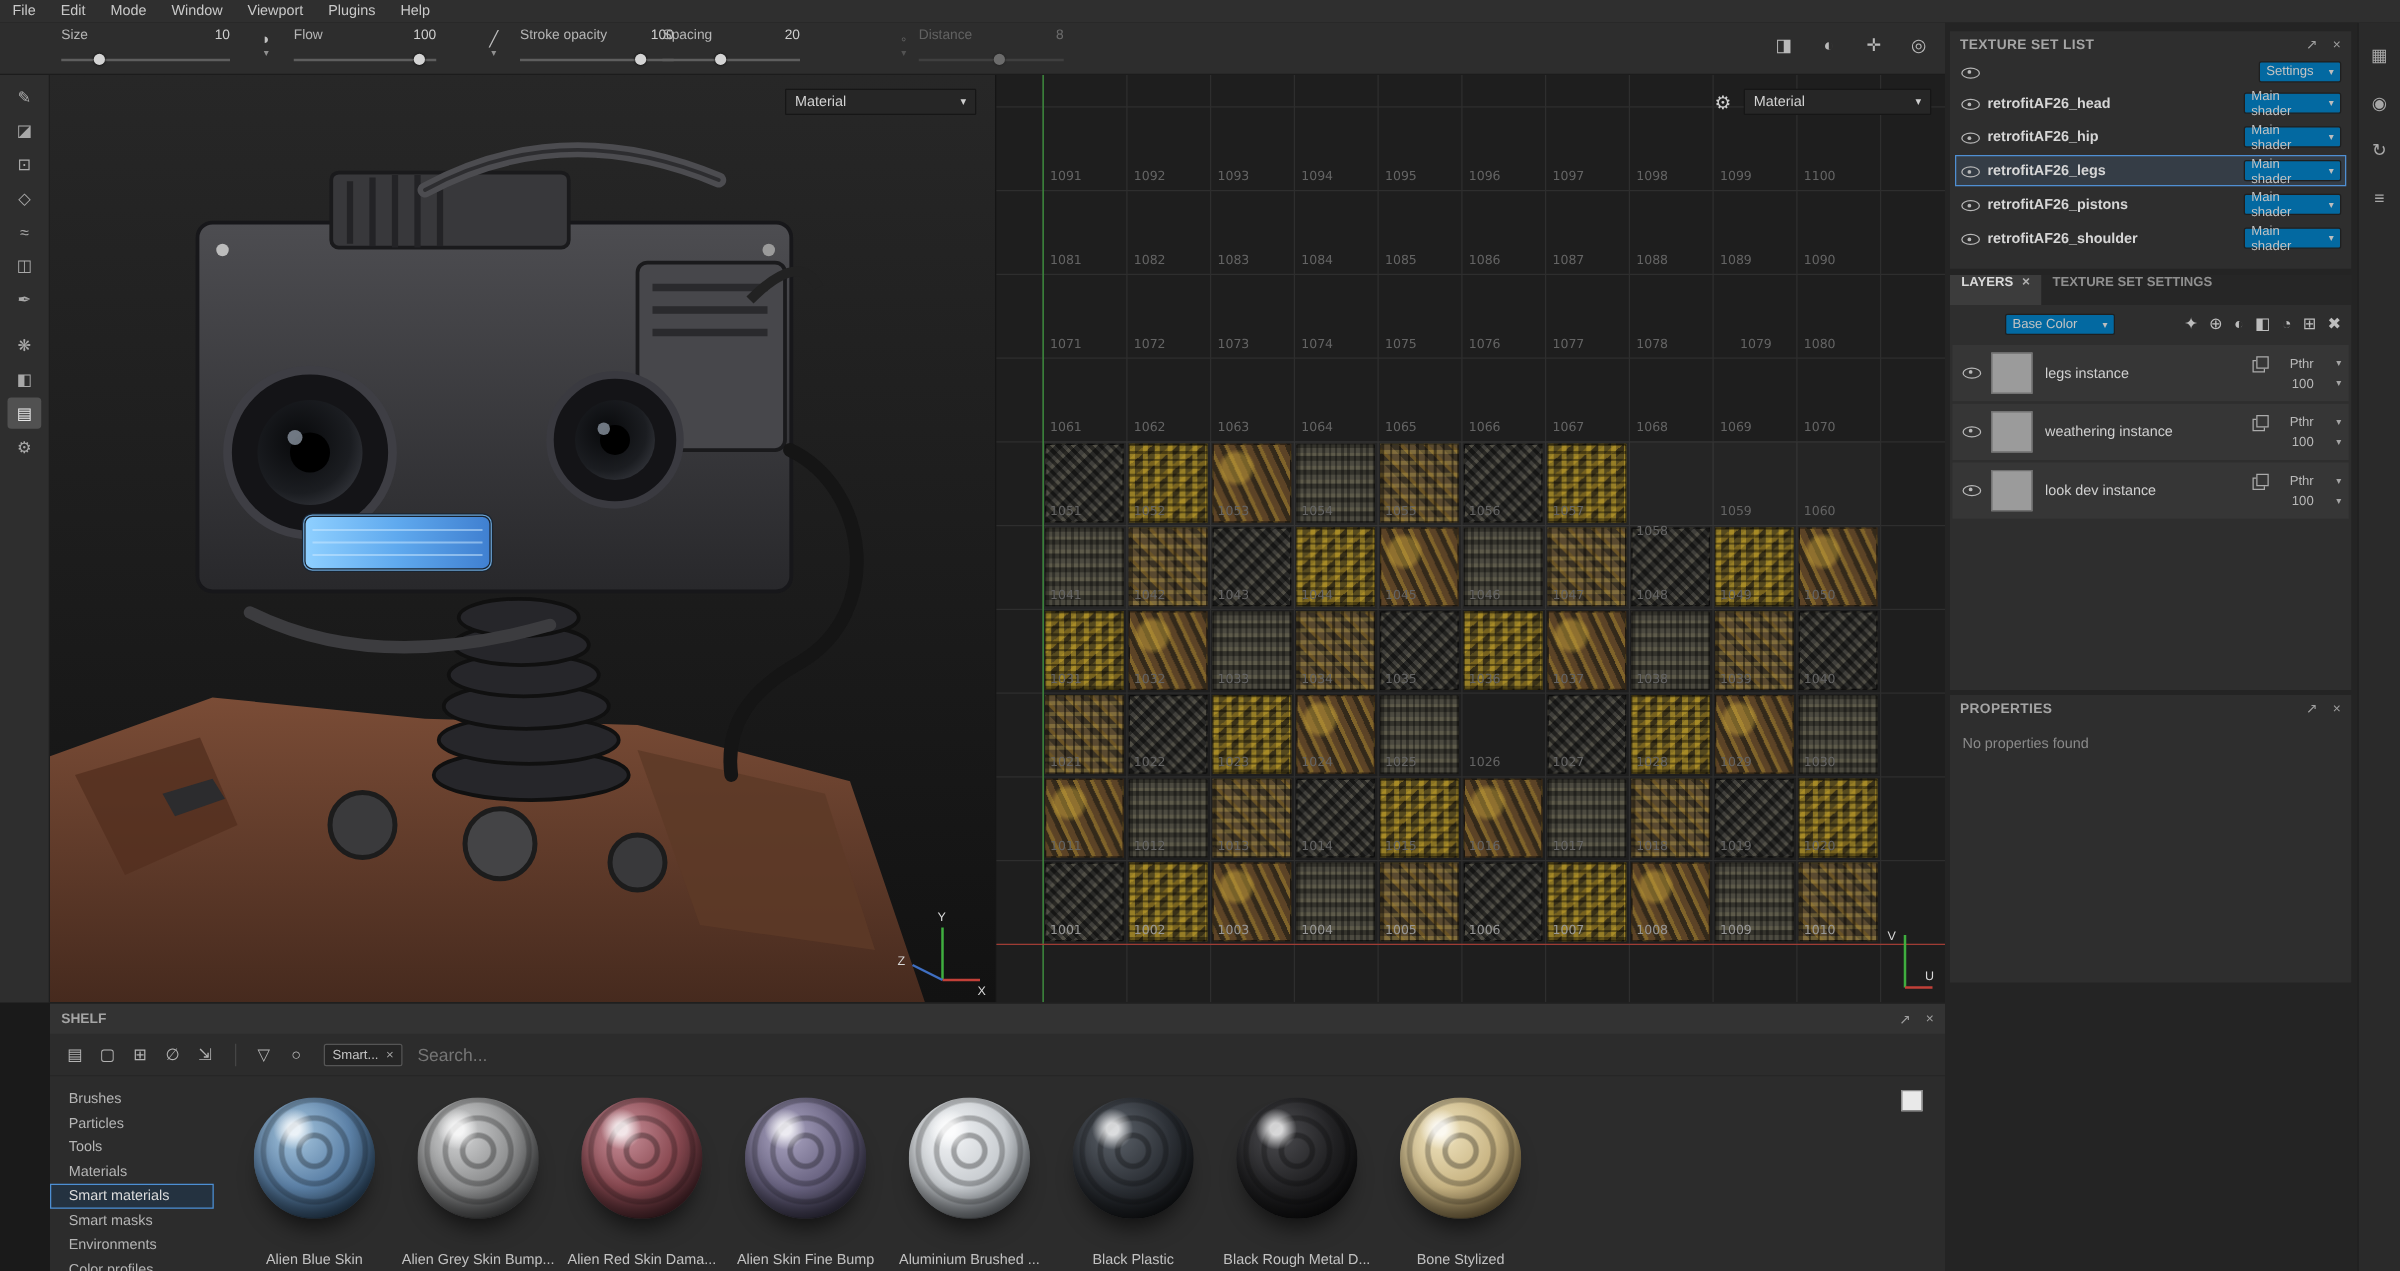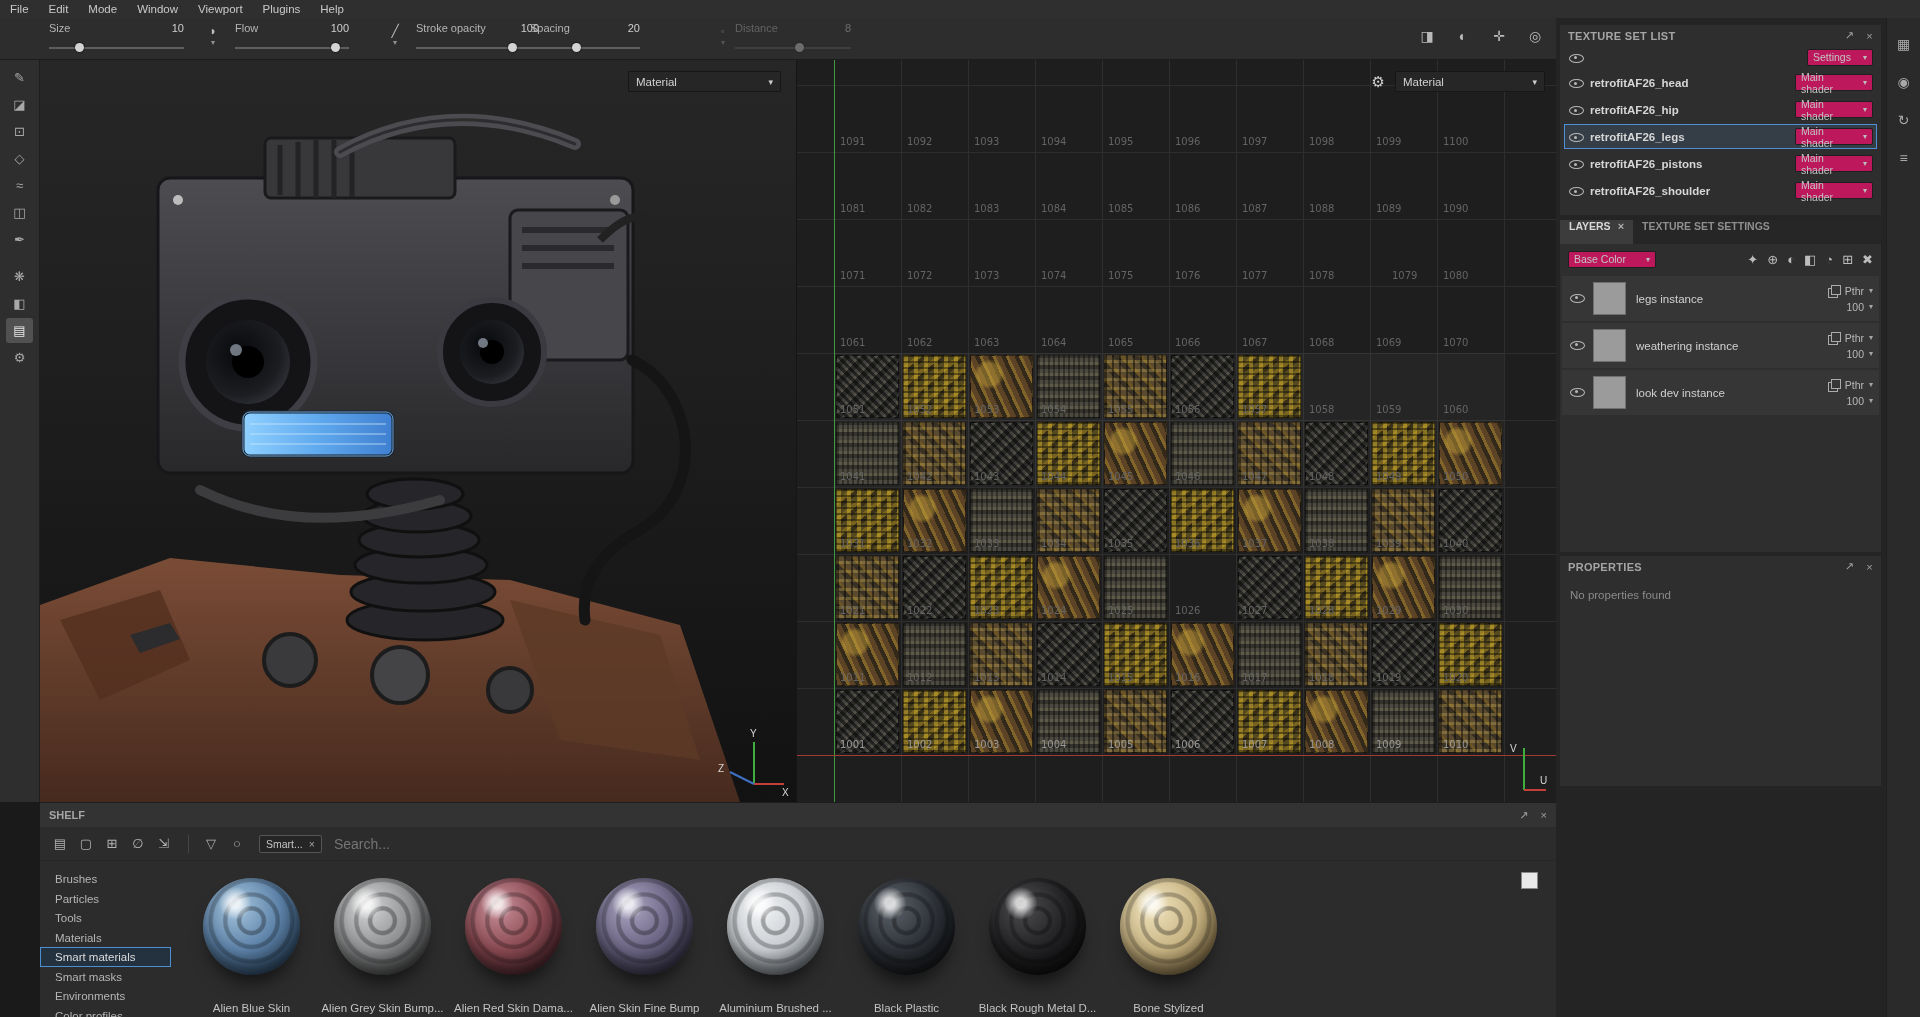--- a/index.html
+++ b/index.html
@@ -61,40 +61,40 @@
 
   
   #rightcol{left:1556px;top:18px;width:330px;height:999px;background:#242424;}
   .panel{position:absolute;left:4px;right:5px;background:#2e2e2e;}
   .panel-header{height:21px;display:flex;align-items:center;padding:0 8px;font-size:11px;font-weight:bold;color:#a5a5a5;letter-spacing:.3px;}
   .panel-header .sp{flex:1;}
   .hicon{font-size:11px;color:#9f9f9f;margin-left:12px;font-weight:normal;}
 
   #tsl-panel{top:7px;height:190px;}
   #tsl-settings-row{display:flex;align-items:center;height:22px;padding:0 8px;}
-  .mini-select{height:17px;background:#be185d;border:1px solid #1f1f1f;border-radius:2px;color:#c3c3c3;font-size:10.5px;display:flex;align-items:center;justify-content:space-between;padding:0 5px;}
+  .mini-select{height:17px;background:#0369a1;border:1px solid #1f1f1f;border-radius:2px;color:#c3c3c3;font-size:10.5px;display:flex;align-items:center;justify-content:space-between;padding:0 5px;margin-left:36px;}
   .mini-select .caret{font-size:8px;margin-left:6px;color:#bdbdbd;}
   .tsl-row{display:flex;align-items:center;height:25px;margin:2px 4px 0 4px;padding:0 3px;border:1px solid transparent;}
   .tsl-row .nm{flex:1;font-weight:bold;font-size:11.5px;color:#d6d6d6;margin-left:6px;white-space:nowrap;overflow:hidden;}
   .tsl-row.selected{background:#353d46;border-color:#4f8fd3;}
 
   
   #layers-panel{top:202px;height:332px;}
   #layer-tabs{height:24px;background:#262626;display:flex;align-items:stretch;}
   .tab{display:flex;align-items:flex-start;padding:0 9px;font-size:10.5px;font-weight:bold;color:#8f8f8f;}
   .tab.active{background:#3c3c3c;color:#d8d8d8;}
   .tab .x{margin-left:7px;font-size:11px;color:#b0b0b0;}
   #channel-row{height:30px;display:flex;align-items:center;padding:0 8px;}
   #channel-row .sp{flex:1;}
   .act-icon{font-size:13px;color:#bdbdbd;margin-left:9px;}
   .layer-row{position:relative;height:45px;margin:2px 2px 0 2px;background:#363636;display:flex;align-items:center;}
   .layer-row .thumb-sq{width:33px;height:33px;background:#9b9b9b;border:1px solid #6f6f6f;margin-left:8px;}
   .layer-row .lname{flex:1;margin-left:10px;font-size:11.5px;color:#d0d0d0;white-space:nowrap;overflow:hidden;}
   .lr-right{width:74px;display:flex;flex-direction:column;align-items:flex-end;padding-right:6px;gap:4px;font-size:10.5px;color:#b8b8b8;}
-  .lr-line{display:flex;align-items:center;gap:5px;}
+  .lr-line{display:flex;align-items:center;gap:18px;}
   .lr-line .caret{font-size:8px;color:#a5a5a5;}
 
   
   #props-panel{top:538px;height:230px;}
   #props-empty{padding:12px 10px;font-size:11.5px;color:#8a8a8a;}
 
   
   #rstrip{left:1886px;top:18px;width:34px;height:999px;background:#2a2a2a;border-left:1px solid #1f1f1f;display:flex;flex-direction:column;align-items:center;padding-top:14px;gap:14px;}
   .rs-icon{width:24px;height:24px;display:flex;align-items:center;justify-content:center;font-size:14px;color:#a8a8a8;border-radius:3px;}
 
@@ -450,21 +450,21 @@
       <div class="thumb tx4" style="left: 173px; top: 295px; width: 63px; height: 63px;"></div>
       <span class="udim-label" style="left: 177px; top: 344px;">1053</span>
       <div class="thumb tx2" style="left: 240px; top: 295px; width: 63px; height: 63px;"></div>
       <span class="udim-label" style="left: 244px; top: 344px;">1054</span>
       <div class="thumb tx0" style="left: 307px; top: 295px; width: 63px; height: 63px;"></div>
       <span class="udim-label" style="left: 311px; top: 344px;">1055</span>
       <div class="thumb tx3" style="left: 374px; top: 295px; width: 63px; height: 63px;"></div>
       <span class="udim-label" style="left: 378px; top: 344px;">1056</span>
       <div class="thumb tx1" style="left: 441px; top: 295px; width: 63px; height: 63px;"></div>
       <span class="udim-label" style="left: 445px; top: 344px;">1057</span>
-      <span class="udim-label" style="left: 512px; top: 344px;">1058</span>
+      <span class="udim-label" style="left: 512px; top: 360px;">1058</span>
       <span class="udim-label" style="left: 579px; top: 344px;">1059</span>
       <span class="udim-label" style="left: 646px; top: 344px;">1060</span>
       <span class="udim-label" style="left: 43px; top: 277px;">1061</span>
       <span class="udim-label" style="left: 110px; top: 277px;">1062</span>
       <span class="udim-label" style="left: 177px; top: 277px;">1063</span>
       <span class="udim-label" style="left: 244px; top: 277px;">1064</span>
       <span class="udim-label" style="left: 311px; top: 277px;">1065</span>
       <span class="udim-label" style="left: 378px; top: 277px;">1066</span>
       <span class="udim-label" style="left: 445px; top: 277px;">1067</span>
       <span class="udim-label" style="left: 512px; top: 277px;">1068</span>

